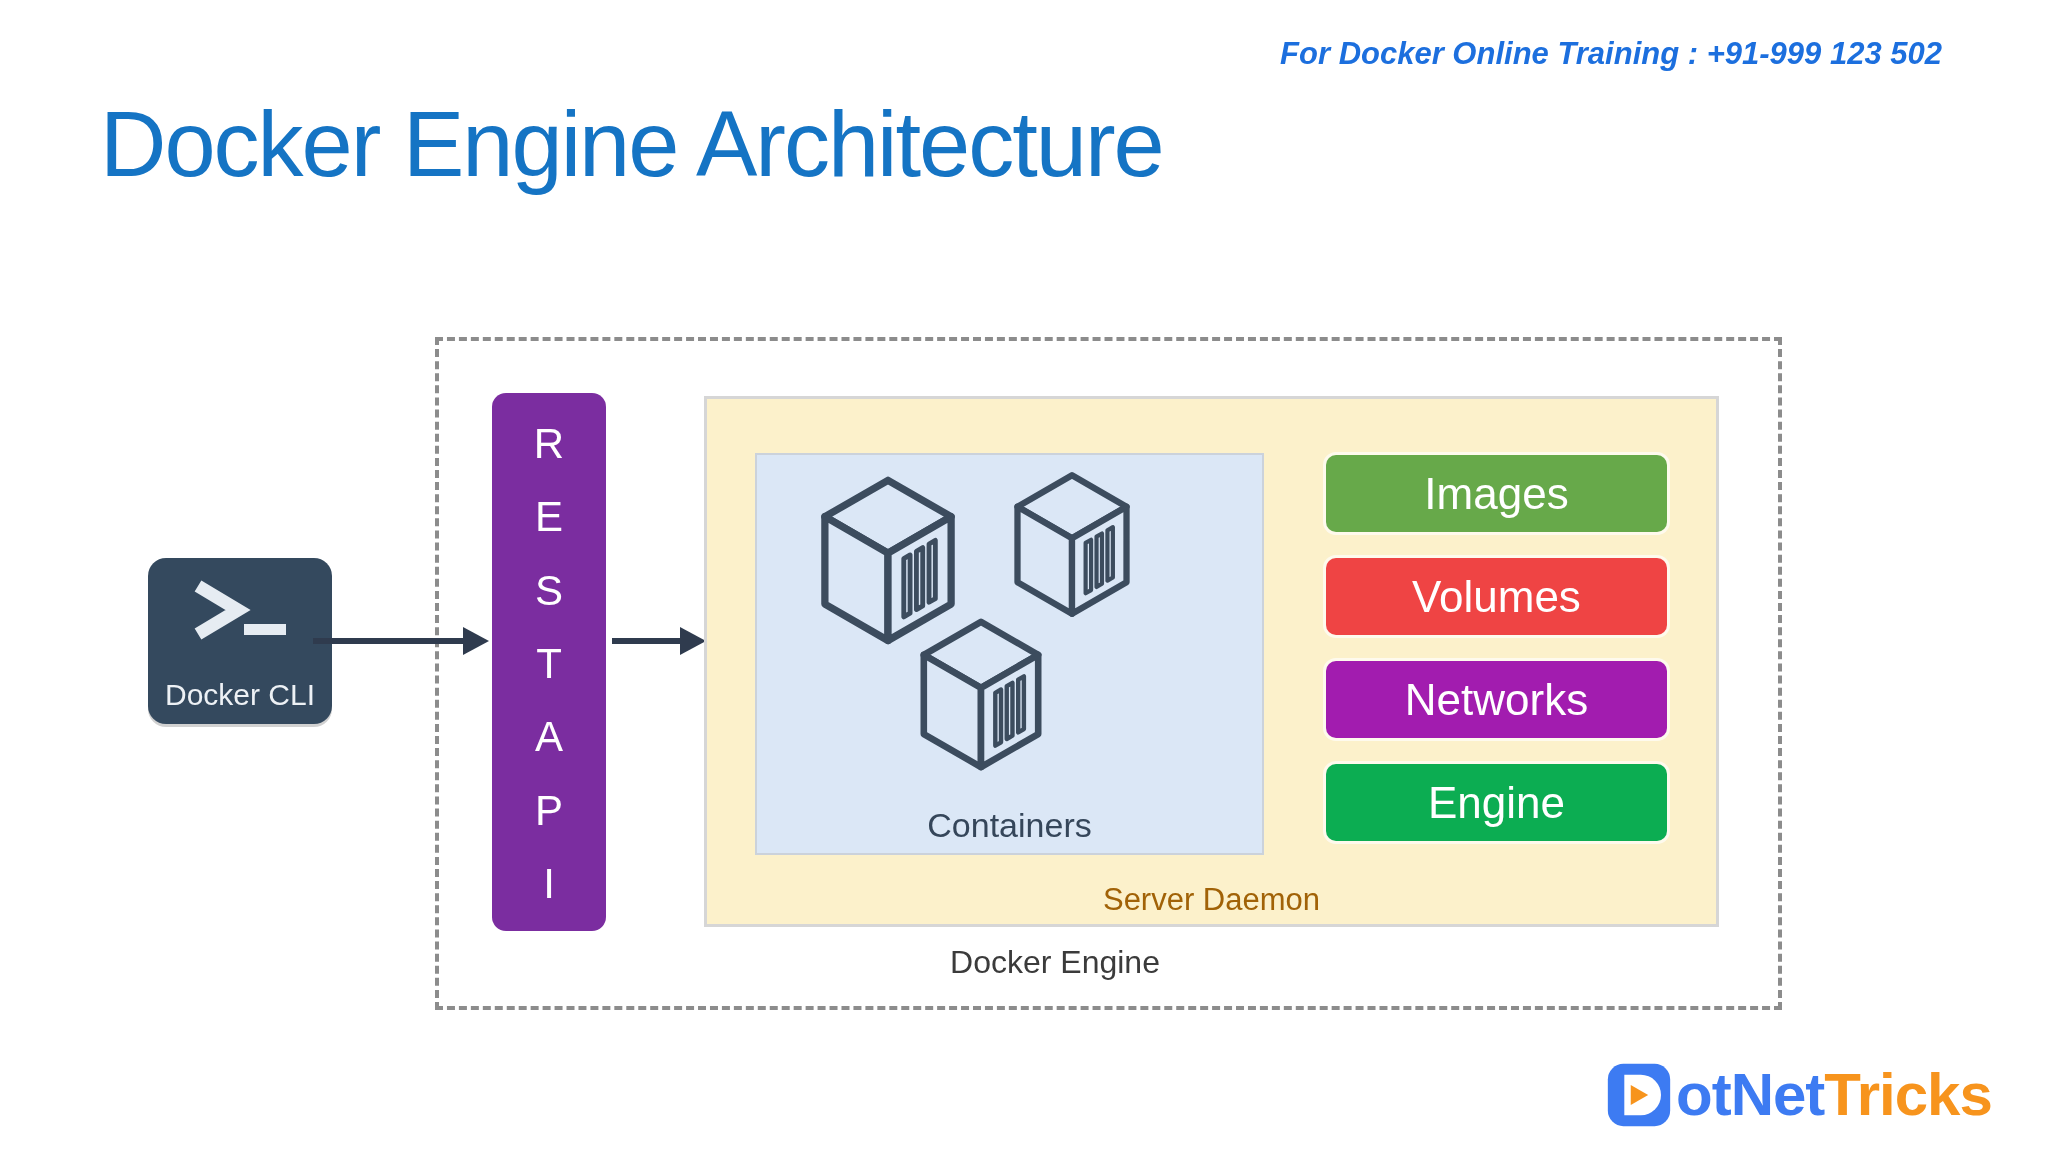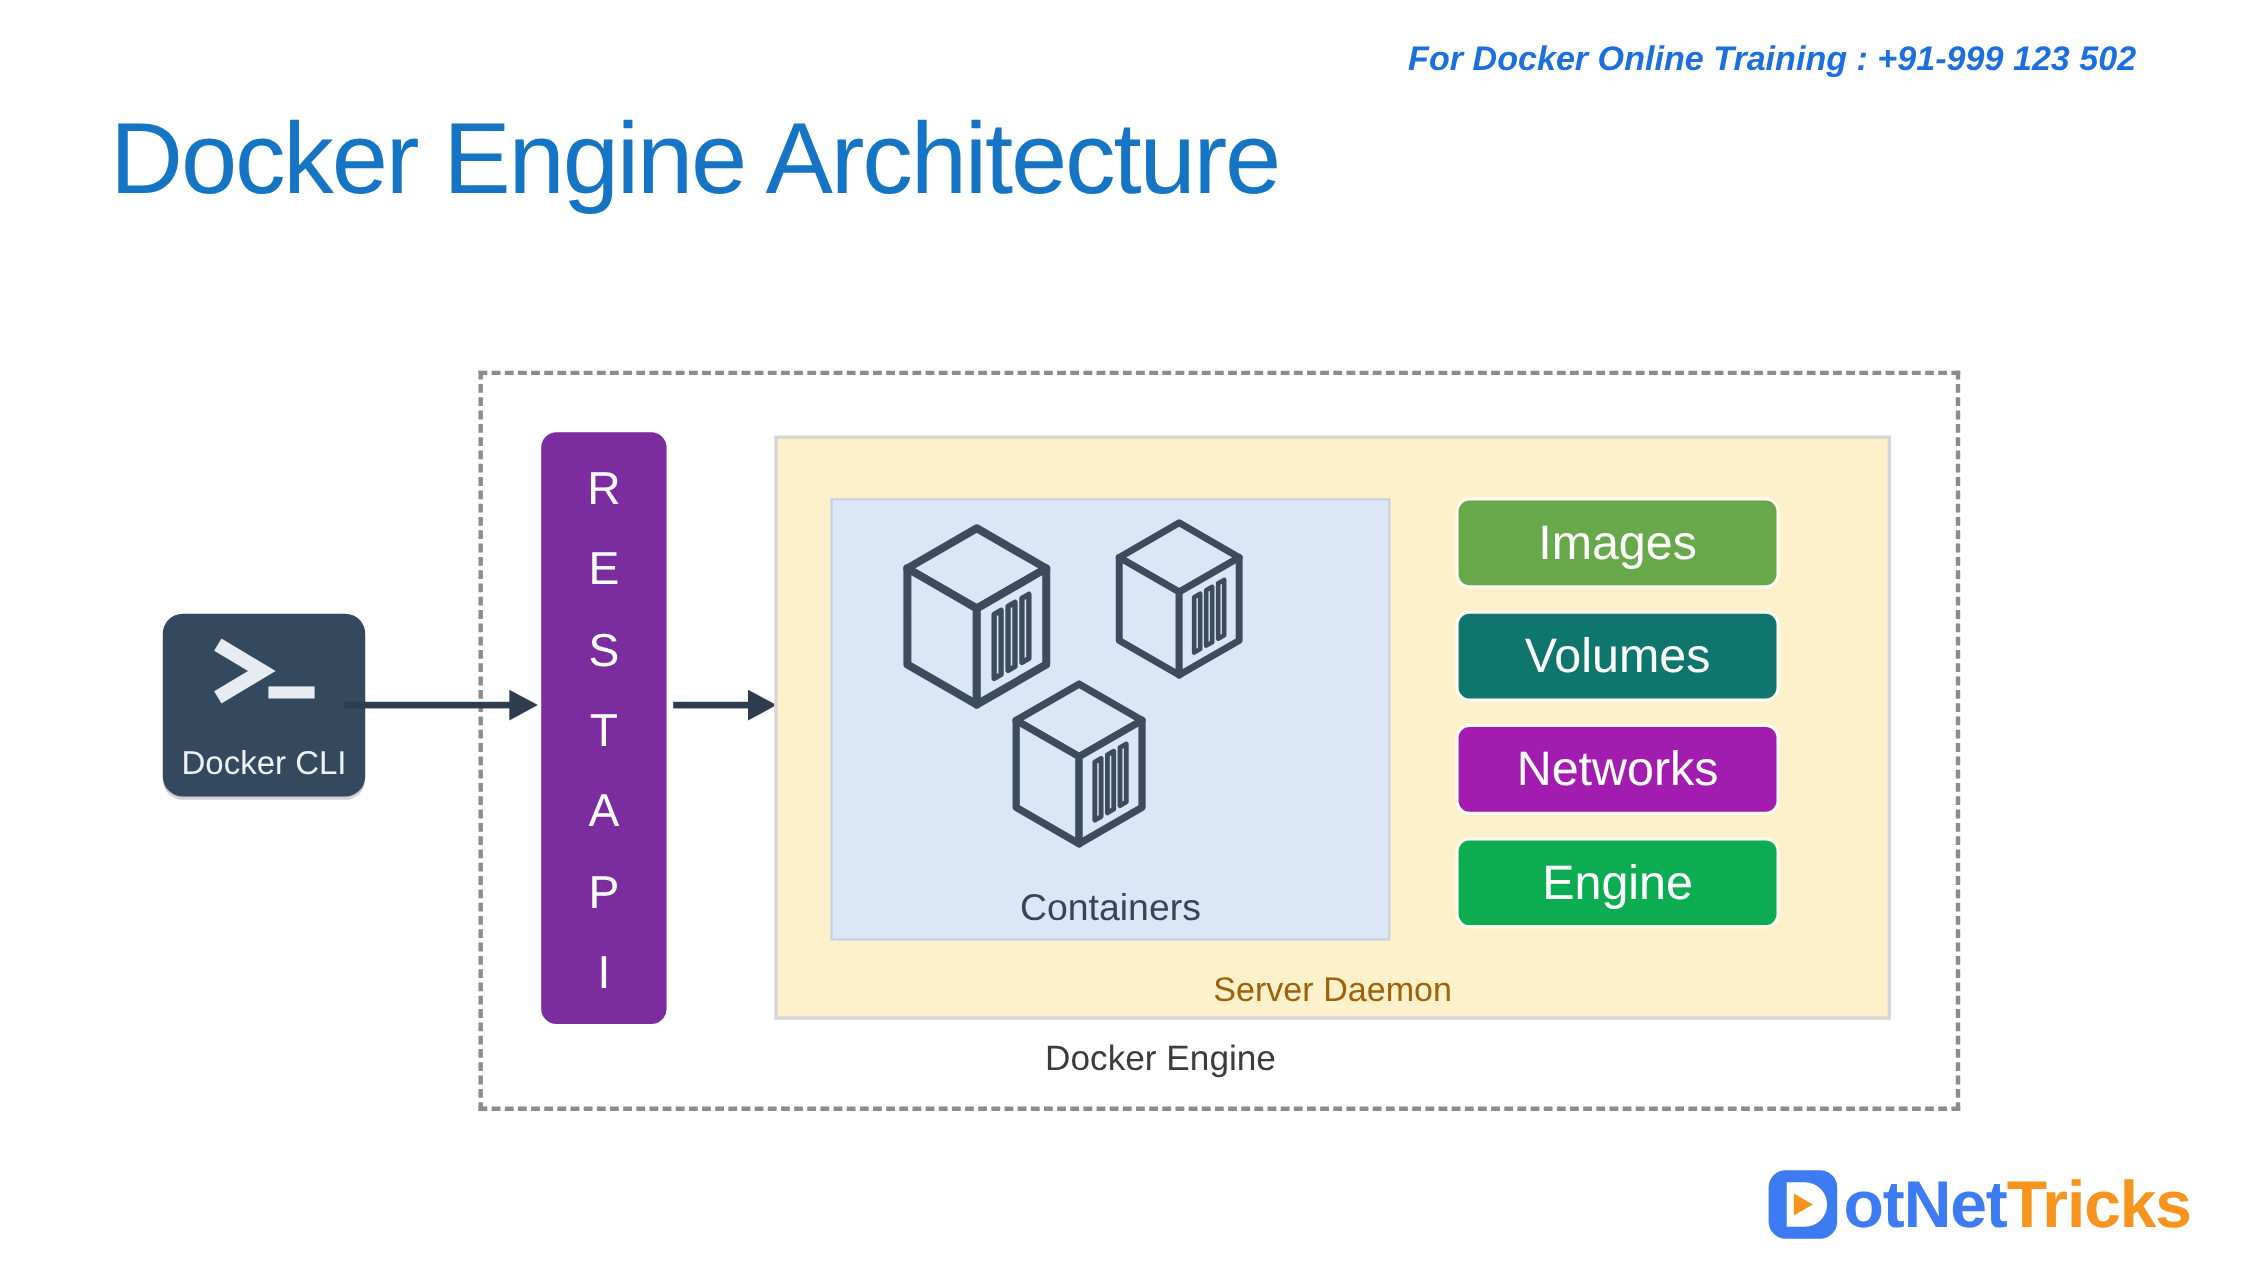--- a/index.html
+++ b/index.html
@@ -75,21 +75,21 @@
     font-size:34px; color:#35465A;
   }
   .cube { position:absolute; }
   .cube1 { left:58px;  top:18px;  width:146px; height:176px; }
   .cube2 { left:252px; top:14px;  width:126px; height:152px; }
   .cube3 { left:158px; top:160px; width:132px; height:160px; }
 
   
   .btn-col { position:absolute; left:1326px; top:455px; width:341px; }
   .component-btn {
-    width:289px; height:77px; margin-bottom:26px;
+    width:341px; height:77px; margin-bottom:26px;
     border-radius:10px;
     display:flex; align-items:center; justify-content:center;
     color:#FFFFFF; font-size:44px; font-weight:400;
     box-shadow:0 0 0 3px rgba(255,255,255,0.65);
   }
 
   .engine-label {
     position:absolute; left:435px; top:944px; width:1240px; text-align:center;
     font-size:32px; color:#3B3B3B;
   }
@@ -164,21 +164,21 @@
         <use href="#cube"></use>
       </svg>
     <svg class="cube cube3" viewBox="0 0 120 145">
         <use href="#cube"></use>
       </svg>
     <div class="containers-label">Containers</div>
   </div>
 
   <div class="btn-col">
     <div class="component-btn" style="background-color: rgb(103, 169, 74);">Images</div>
-    <div class="component-btn" style="background-color: #0f766e;">Volumes</div>
+    <div class="component-btn" style="background-color: #ef4444;">Volumes</div>
     <div class="component-btn" style="background-color: #a21caf;">Networks</div>
     <div class="component-btn" style="background-color: rgb(12, 173, 82);">Engine</div>
   </div>
 
   <div class="engine-label">Docker Engine</div>
 
   <div class="logo">
     <svg class="logo-icon" viewBox="0 0 72 72">
       <rect x="2" y="2" width="68" height="68" rx="17" fill="#3D7BF2"></rect>
       <path d="M20 14 h18 a22 22 0 0 1 0 44 h-18 z" fill="#FFFFFF"></path>

